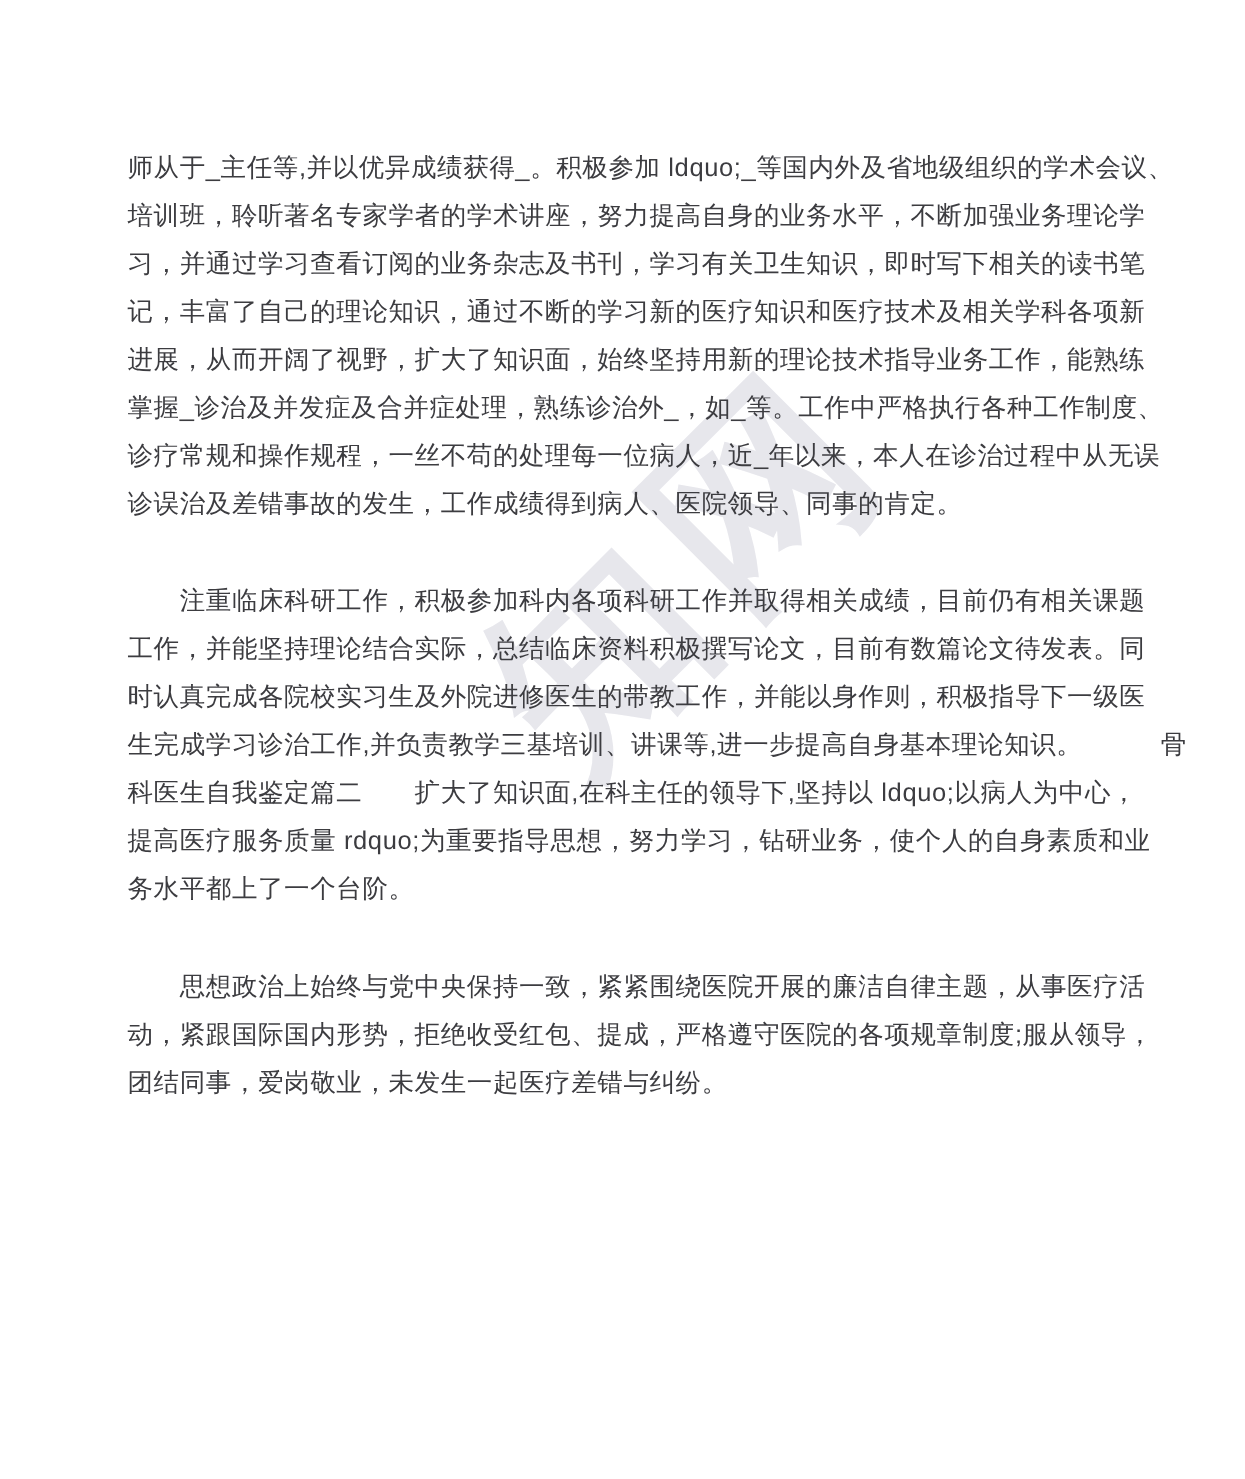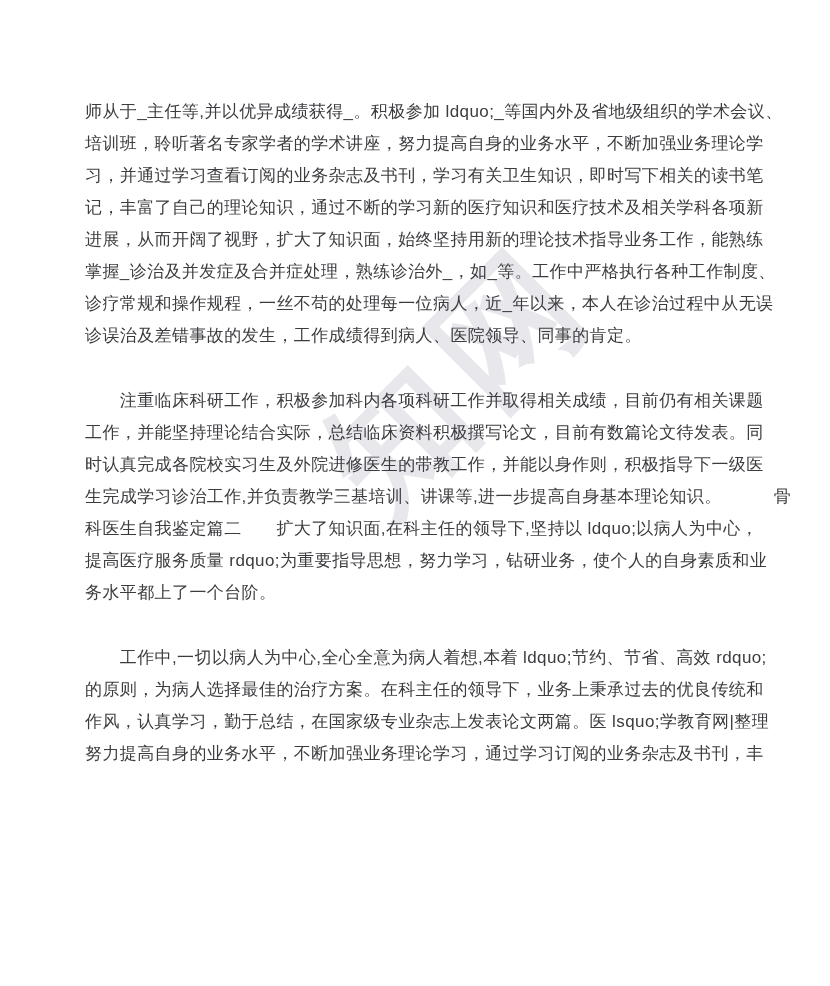--- a/index.html
+++ b/index.html
@@ -65,19 +65,18 @@
 掌握_诊治及并发症及合并症处理，熟练诊治外_，如_等。工作中严格执行各种工作制度、
 诊疗常规和操作规程，一丝不苟的处理每一位病人，近_年以来，本人在诊治过程中从无误
 诊误治及差错事故的发生，工作成绩得到病人、医院领导、同事的肯定。</p>
     <p>　　注重临床科研工作，积极参加科内各项科研工作并取得相关成绩，目前仍有相关课题
 工作，并能坚持理论结合实际，总结临床资料积极撰写论文，目前有数篇论文待发表。同
 时认真完成各院校实习生及外院进修医生的带教工作，并能以身作则，积极指导下一级医
 生完成学习诊治工作,并负责教学三基培训、讲课等,进一步提高自身基本理论知识。　　　骨
 科医生自我鉴定篇二　　扩大了知识面,在科主任的领导下,坚持以 ldquo;以病人为中心，
 提高医疗服务质量 rdquo;为重要指导思想，努力学习，钻研业务，使个人的自身素质和业
 务水平都上了一个台阶。</p>
-    <p>　　工作中,一切以病人为中心,全心全意为病人着想,本着 ldquo;节约、节省、高效 rdquo;
-的原则，为病人选择最佳的治疗方案。在科主任的领导下，业务上秉承过去的优良传统和
-作风，认真学习，勤于总结，在国家级专业杂志上发表论文两篇。医 lsquo;学教育网|整理
-努力提高自身的业务水平，不断加强业务理论学习，通过学习订阅的业务杂志及书刊，丰</p>
+    <p>　　思想政治上始终与党中央保持一致，紧紧围绕医院开展的廉洁自律主题，从事医疗活
+动，紧跟国际国内形势，拒绝收受红包、提成，严格遵守医院的各项规章制度;服从领导，
+团结同事，爱岗敬业，未发生一起医疗差错与纠纷。</p>
   </div>
 
 </div>
 
 </body></html>

